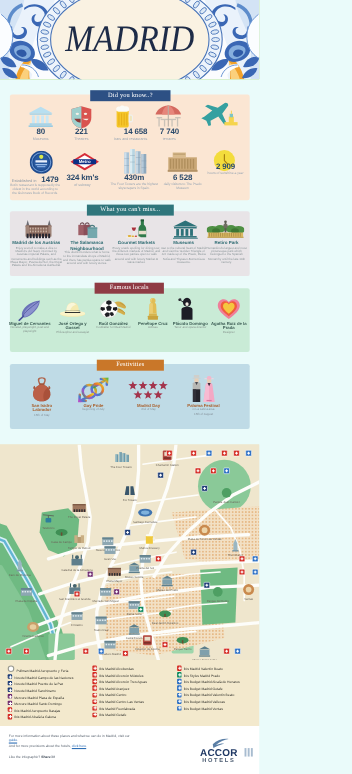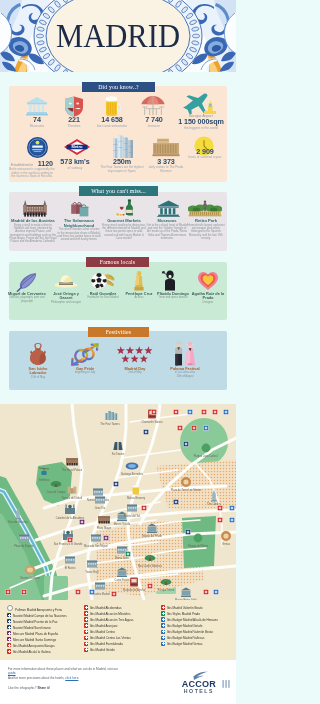--- a/index.html
+++ b/index.html
@@ -2,21 +2,21 @@
 <html><head>
 <meta charset="utf-8">
 <title>Madrid Infographic</title>
 <style>
   html,body{margin:0;padding:0;}
   body{width:236px;height:704px;overflow:hidden;background:#eafbfa;
        font-family:"Liberation Sans", sans-serif;}
   .page{position:relative;width:236px;height:704px;background:#eafbfa;overflow:hidden;}
 
   
-  .hdr{position:absolute;left:0;top:0;width:236px;height:72px;overflow:hidden;background:#84cc16;}
+  .hdr{position:absolute;left:0;top:0;width:236px;height:72px;overflow:hidden;background:#84cc16;font-style:italic;}
   .hdr-svg{position:absolute;left:0;top:0;width:236px;height:72px;}
   .hdr-title{position:absolute;left:0;top:0;width:236px;height:72px;
      display:flex;align-items:center;justify-content:center;
      font-family:"Liberation Serif", serif;font-size:34px;letter-spacing:0px;
      color:#1d2b47;font-weight:400;transform:scaleX(.9);}
 
   
   .banner{position:absolute;height:10px;line-height:10px;text-align:center;
      font-family:"Liberation Serif", serif;font-size:5.8px;color:#ffffff;letter-spacing:.15px;}
   .ic{position:absolute;}
@@ -232,39 +232,34 @@
   </svg>
   <svg class="ic" style="left:182px;top:93px;width:38px;height:22px;" viewBox="0 0 38 22">
     <path d="M4 13 L11 7.5 L4.4 3.6 L7 2.2 L16 5 L22 0.8 C24 -0.4 26.4 1.6 25 3.6 L20 10.5 L24 19 L21.8 20.2 L16.5 13 L9.4 16.8 L9.8 20.8 L7.6 21.6 L5.6 16.8 L1 14.4 Z" fill="#35a0a0"></path>
     <rect x="22" y="18" width="12" height="3" fill="#f5d44e"></rect>
     <rect x="26" y="13" width="4.6" height="6" fill="#f5d44e"></rect>
     <rect x="26.8" y="10.4" width="3" height="3.2" fill="#7fc4c4"></rect>
     <rect x="27.9" y="7.6" width="0.9" height="3" fill="#f5d44e"></rect>
   </svg>
 
   <div class="stat" style="left:17px;top:116px;width:40px;">
-    <div class="num">74</div>
+    <div class="num">80</div>
     <div class="sub">Museums</div>
   </div>
   <div class="stat" style="left:54px;top:116px;width:40px;">
     <div class="num">221</div>
     <div class="sub">Theatres</div>
   </div>
-  <div class="stat" style="left:90px;top:116px;width:44px;">
+  <div class="stat" style="left:90px;top:116px;width:44px;text-align:right;">
     <div class="num">14 658</div>
     <div class="sub">bars and restaurants</div>
   </div>
   <div class="stat" style="left:133px;top:116px;width:42px;">
     <div class="num">7 740</div>
     <div class="sub">terraces</div>
-  </div>
-  <div class="stat" style="left:172px;top:114px;width:58px;">
-    <div class="ttl">Barajas Airport</div>
-    <div class="num">1 150 000sqm</div>
-    <div class="sub">the biggest in the world</div>
   </div>
 
   <svg class="ic" style="left:27px;top:137px;width:21px;height:21px;" viewBox="0 0 21 21">
     <circle cx="10.5" cy="10.5" r="10.5" fill="#1f4b8e"></circle>
     <circle cx="10.5" cy="10.5" r="8.6" fill="none" stroke="#6e9ad4" stroke-width="1"></circle>
     <circle cx="10.5" cy="10.5" r="7" fill="#28599f"></circle>
     <circle cx="10.5" cy="5.6" r="1.9" fill="#d8e84a"></circle>
     <rect x="5.2" y="8.6" width="10.6" height="2.2" rx=".5" fill="#eaf0fb"></rect>
     <rect x="5.2" y="12" width="10.6" height="1.3" rx=".4" fill="#9fc0ea"></rect>
     <rect x="6.6" y="14" width="7.8" height="1" rx=".4" fill="#7fa8df"></rect>
@@ -315,34 +310,34 @@
   <svg class="ic" style="left:194px;top:136px;width:20px;height:20px;" viewBox="0 0 20 20">
     <circle cx="10" cy="10" r="9.6" fill="#f3dc3c"></circle>
     <g stroke="#a8820f" stroke-width="1.1" stroke-linecap="round" fill="none">
       <path d="M10 4.6 V10 L13 13.2"></path>
     </g>
   </svg>
 
   <div class="stat" style="left:9px;top:157px;width:46px;">
     <div style="line-height:7.6px;">
       <span class="ttl">Established in</span>
-      <span class="num">1120</span>
+      <span class="num">1479</span>
     </div>
     <div class="desc">Botín restaurant is supposedly the oldest in the world according to the Guinness Book of Records.</div>
   </div>
   <div class="stat" style="left:57px;top:158px;width:36px;">
-    <div class="num">573 km's</div>
+    <div class="num">324 km's</div>
     <div class="sub">of subway</div>
   </div>
   <div class="stat" style="left:99px;top:158px;width:46px;">
-    <div class="num">250m</div>
+    <div class="num">430m</div>
     <div class="desc">The Four Towers are the highest skyscrapers in Spain.</div>
   </div>
   <div class="stat" style="left:146px;top:158px;width:40px;">
-    <div class="num">3 373</div>
+    <div class="num">6 528</div>
     <div class="desc">daily visitors to The Prado Museum</div>
   </div>
   <div class="stat" style="left:186px;top:148px;width:38px;">
     <div class="num">2 909</div>
     <div class="desc">hours of sunshine a year</div>
   </div>
 
   <div class="card" style="left:9px;top:192px;width:218px;height:59px;background:#e8e4e7;"></div>
   <div class="banner" style="left:79px;top:186px;width:79px;background:#2f767c;"><span>What you can't miss...</span></div>
 

